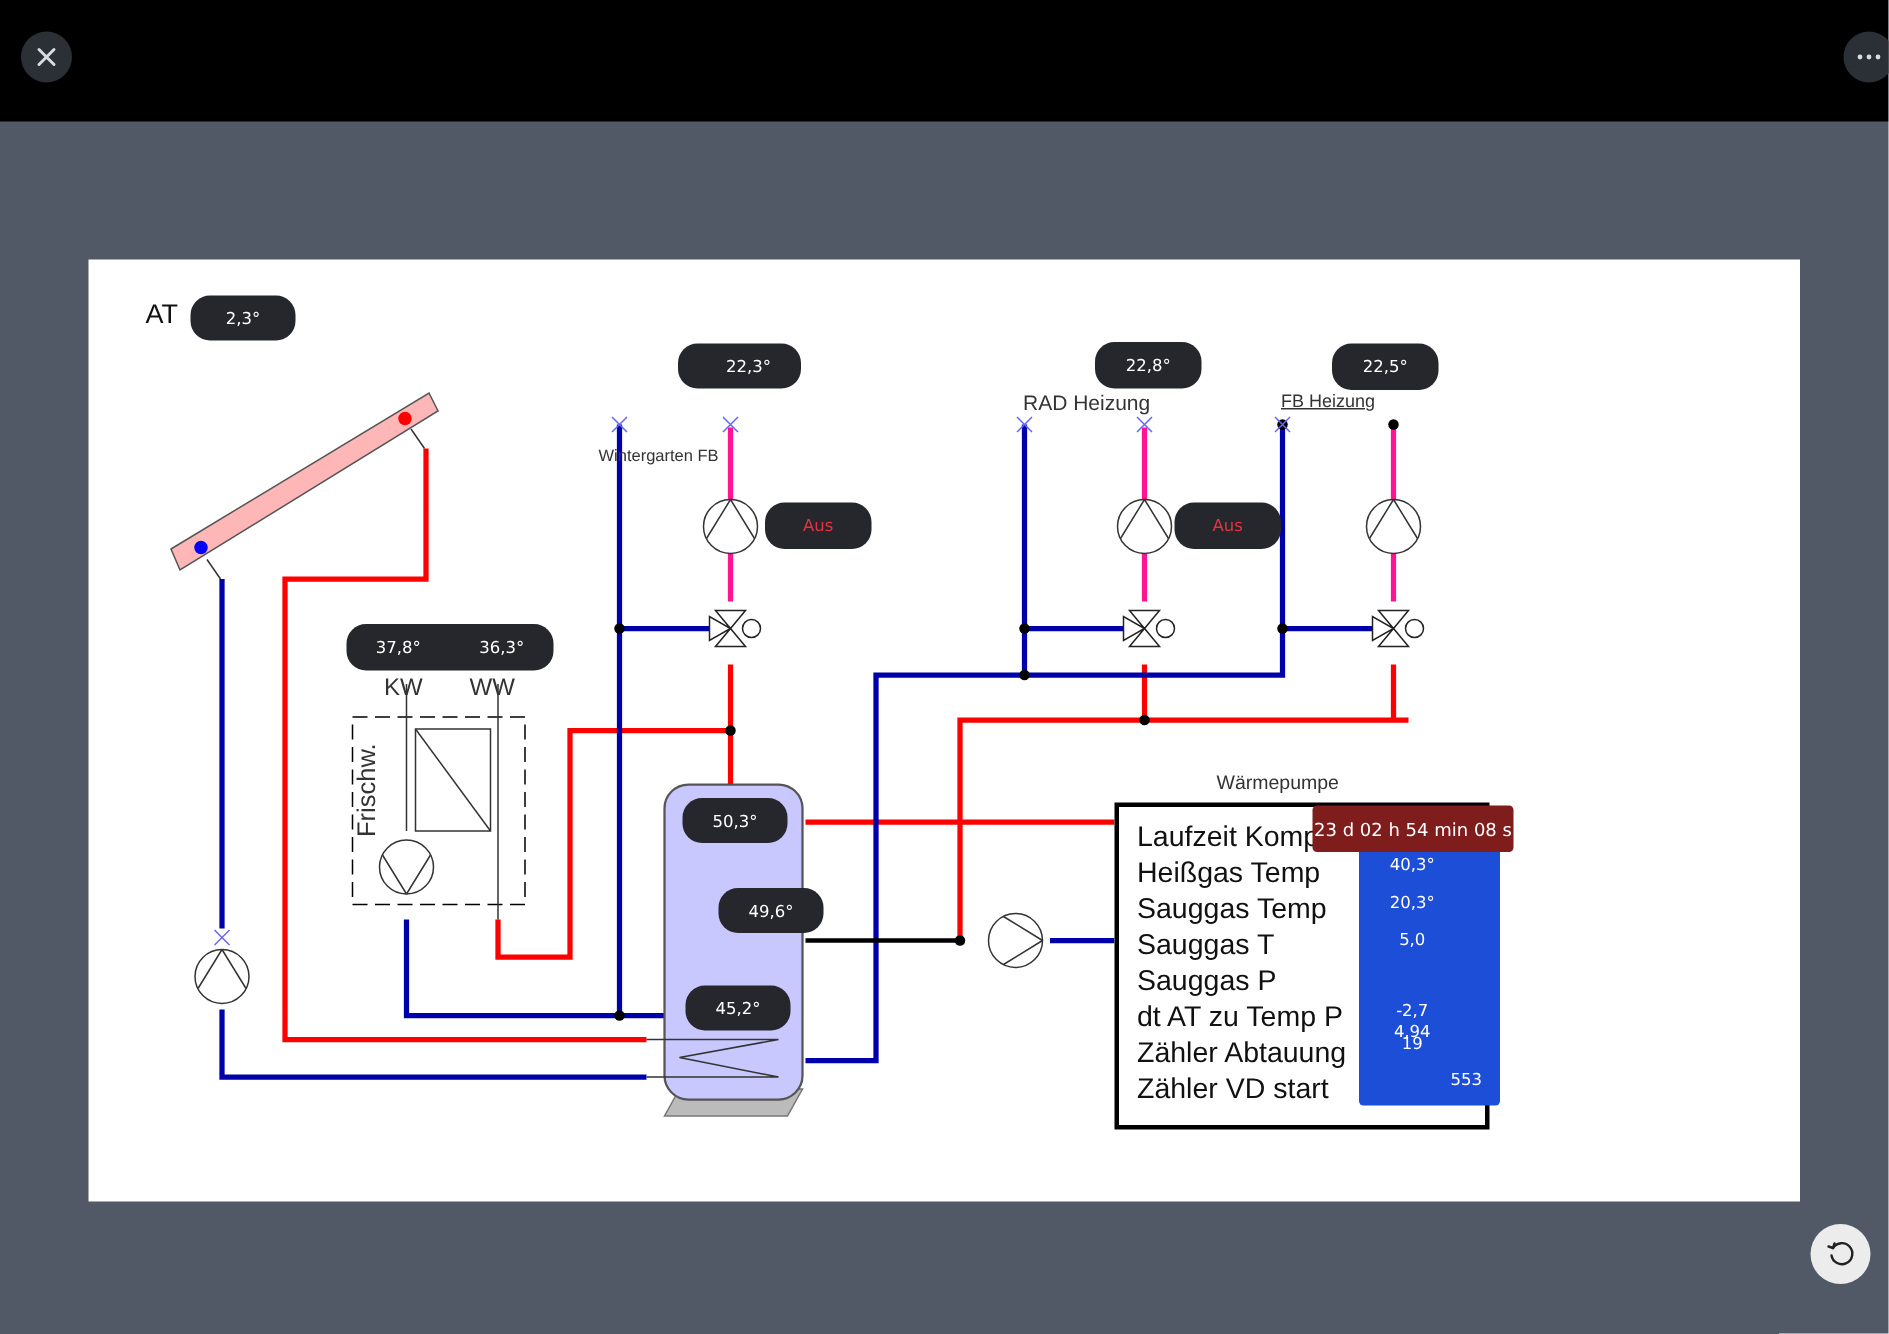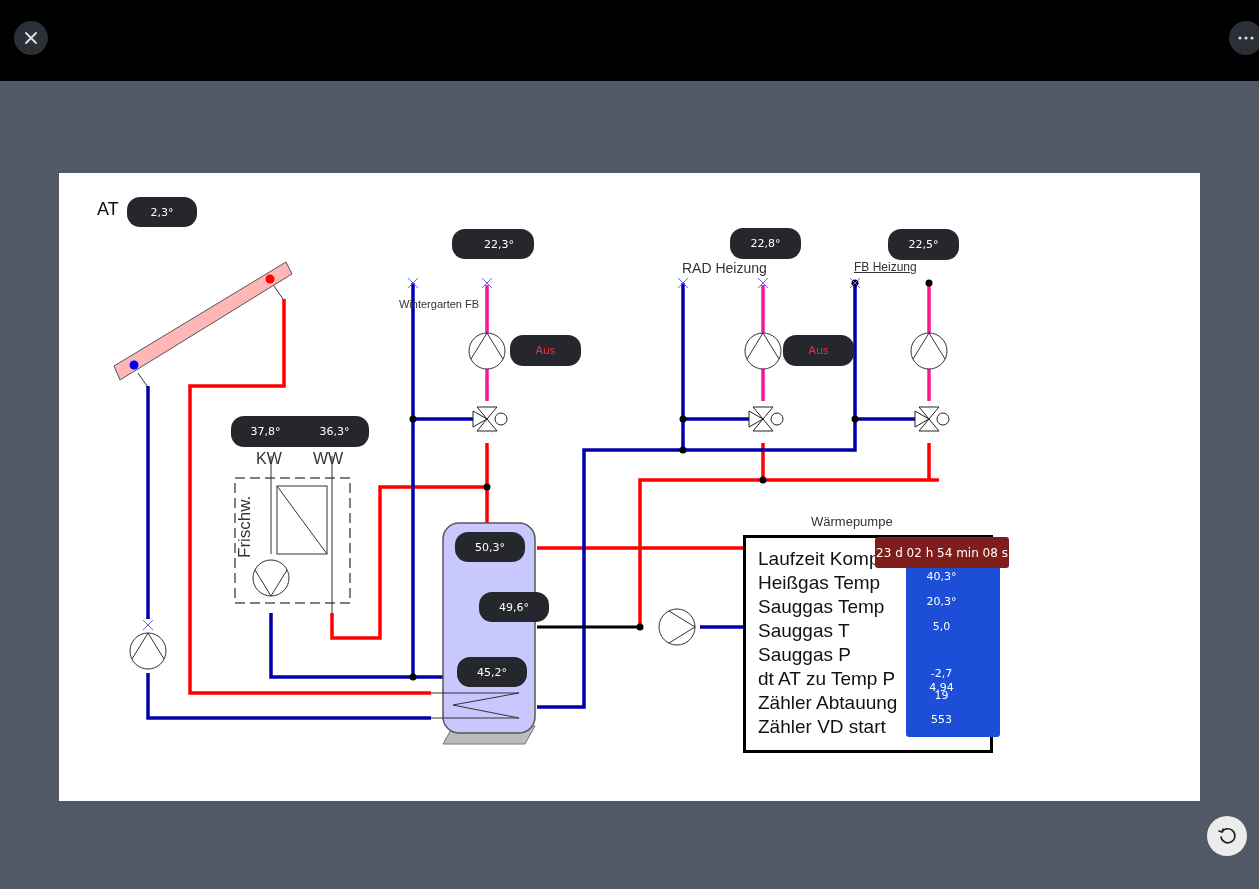--- a/index.html
+++ b/index.html
@@ -250,21 +250,21 @@
       <div class="wp-row">Zähler VD start</div>
     </div>
   </div>
   <div class="wp-values">
     <div class="wp-val" style="top:15px;">40,3°</div>
     <div class="wp-val" style="top:40px;">20,3°</div>
     <div class="wp-val" style="top:65px;">5,0</div>
     <div class="wp-val" style="top:88px;margin-top:38px;">4,94</div>
     <div class="wp-val" style="top:112px;">-2,7</div>
     <div class="wp-val" style="top:134px;">19</div>
-    <div class="wp-val" style="top:158px;">553</div>
+    <div class="wp-val" style="top:158px;margin-left:36px;">553</div>
   </div>
   <div class="runtime-badge">23 d 02 h 54 min 08 s</div>
 </div>
 
 <div class="reset-btn">
   <svg width="20" height="20" viewBox="0 0 20 20">
     <path d="M5 6 A7 7 0 1 1 4 11" fill="none" stroke="#222" stroke-width="1.6" stroke-linecap="round"></path>
     <path d="M2 5 L5 6 L6 3" fill="none" stroke="#222" stroke-width="1.6" stroke-linecap="round" stroke-linejoin="round"></path>
   </svg>
 </div>

